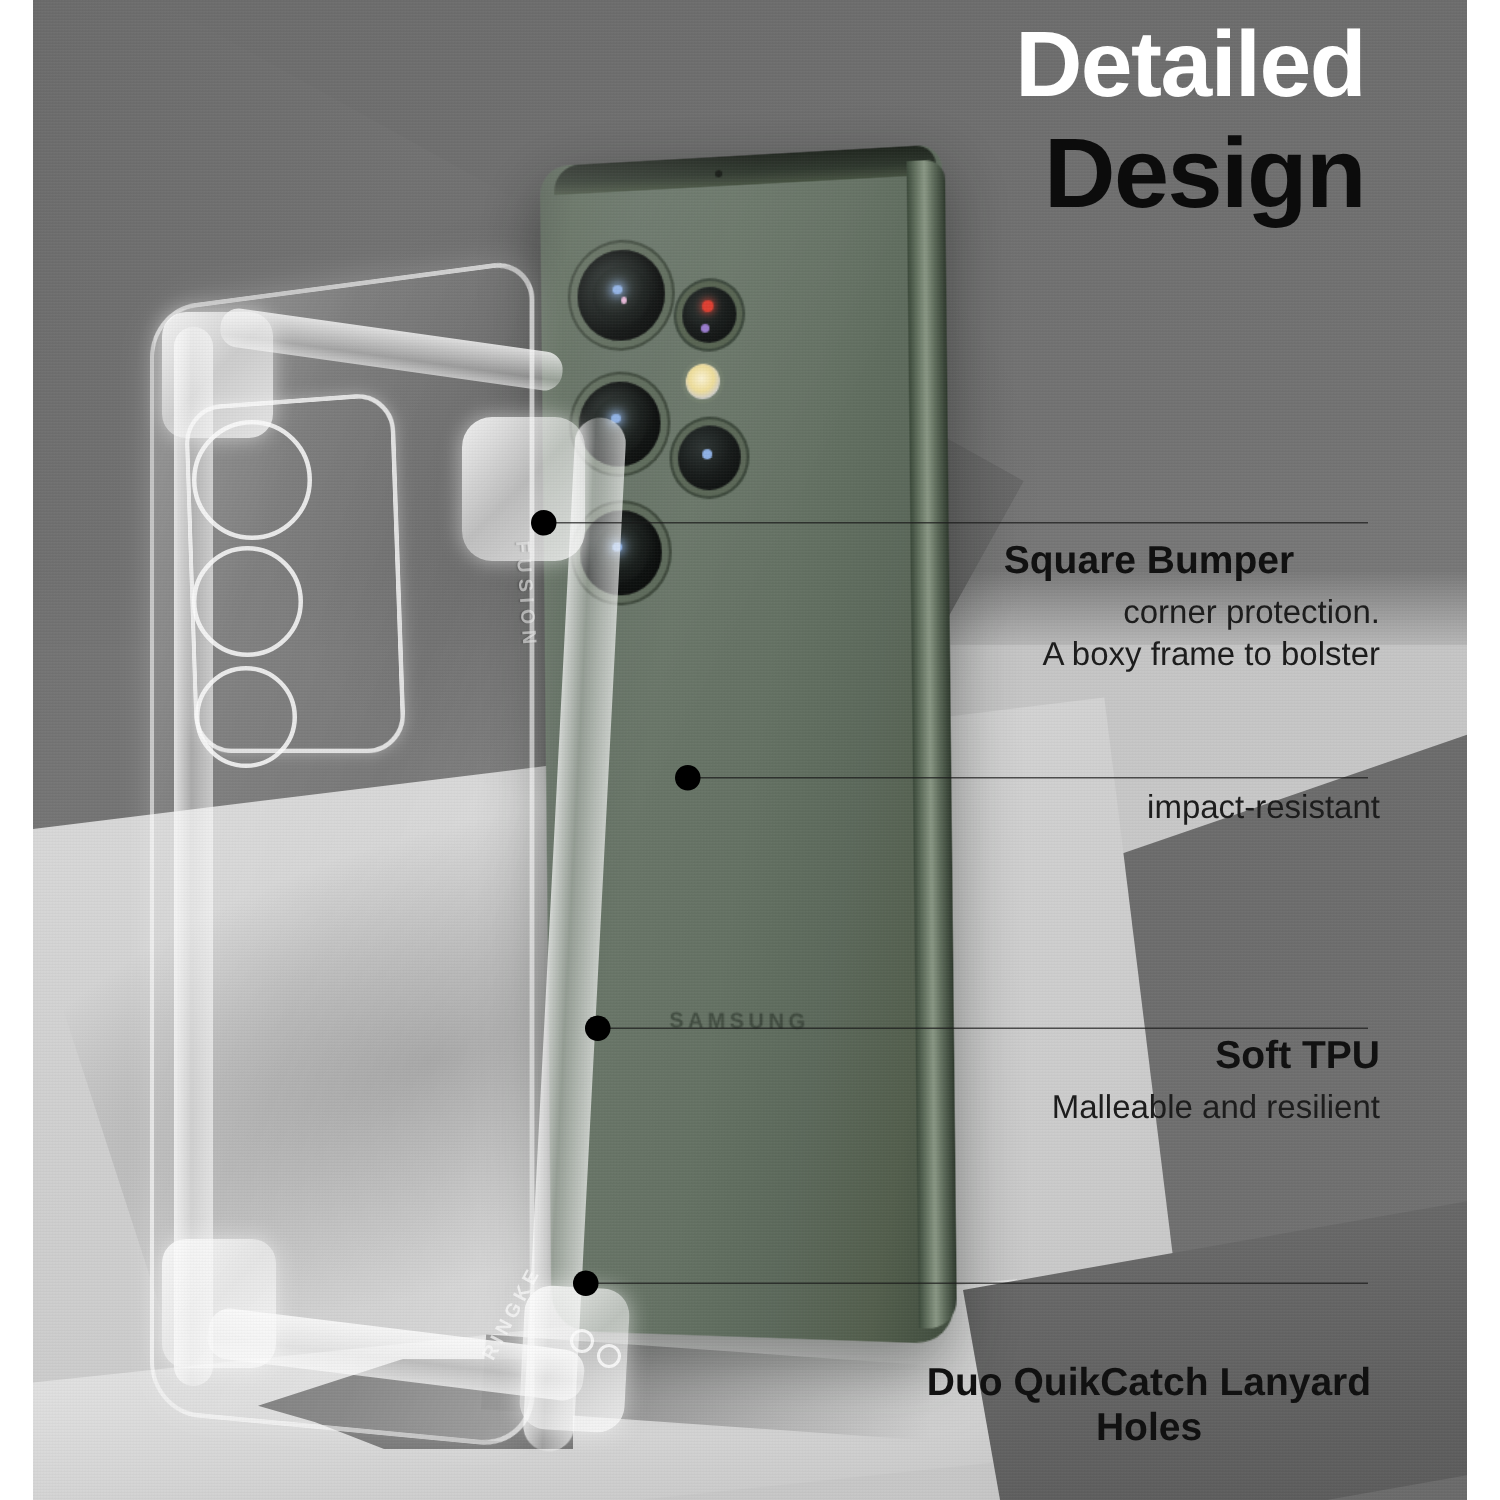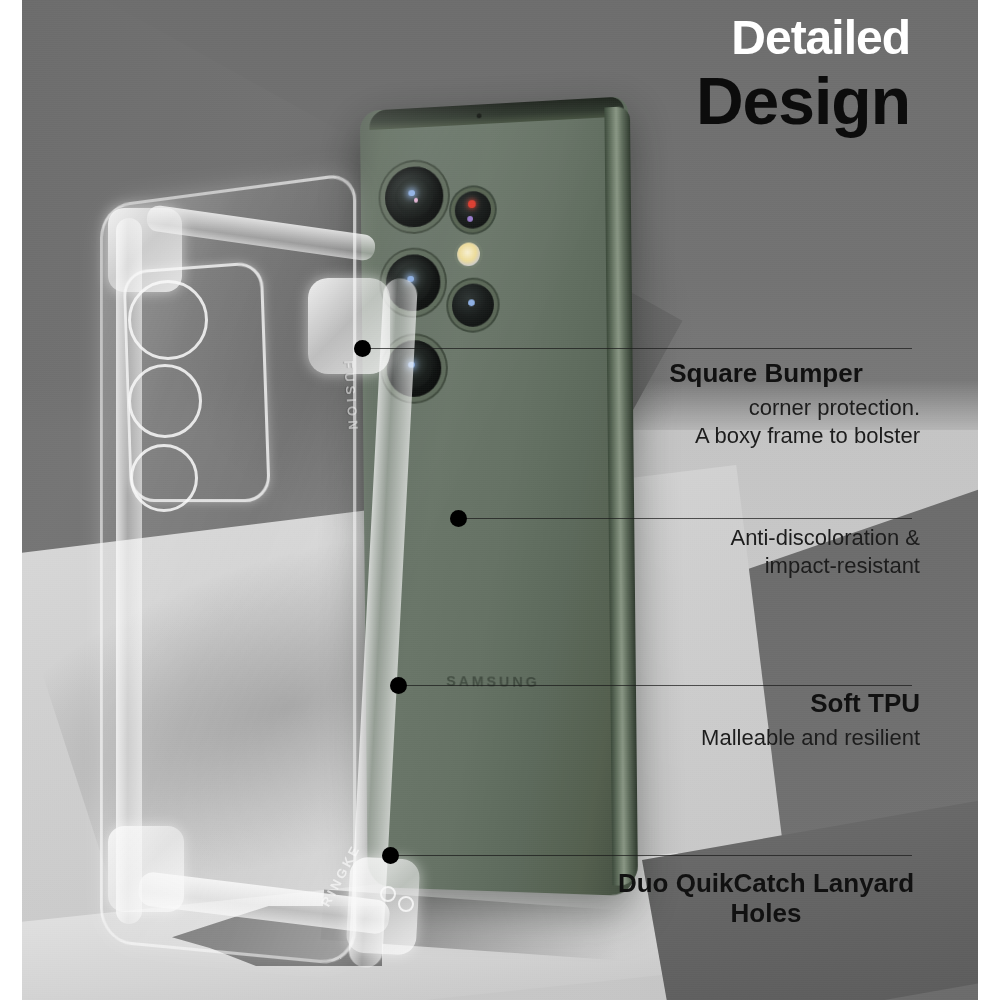--- a/index.html
+++ b/index.html
@@ -493,21 +493,21 @@
   }
 
   .title-block {
     position: absolute;
     right: 90px;
     top: 14px;
     text-align: right;
     line-height: .98;
   }
   .title-line-1 {
-    font-size: 48px;
+    font-size: 62px;
     font-weight: 700;
     color: #ffffff;
     letter-spacing: -1px;
     display: block;
   }
   .title-line-2 {
     font-size: 66px;
     font-weight: 700;
     color: #0c0c0c;
     letter-spacing: -1px;
@@ -534,21 +534,21 @@
     font-weight: 400;
     color: #1d1d1d;
     line-height: 1.28;
     margin: 0;
   }
   .feature-desc .l2 { display: block; }
 
   .f1 { top: 358px; }
   .f2 { top: 524px; }
   .f3 { top: 688px; }
-  .f4 { top: 868px; }
+  .f4 { top: 906px; }
 
   .grain {
     position: absolute;
     inset: 0;
     pointer-events: none;
     opacity: .05;
     background-image:
       repeating-linear-gradient(0deg, rgba(255,255,255,.6) 0px, rgba(0,0,0,.6) 1px, rgba(255,255,255,.0) 2px),
       repeating-linear-gradient(90deg, rgba(255,255,255,.5) 0px, rgba(0,0,0,.5) 1px, rgba(255,255,255,.0) 2px);
   }
@@ -650,21 +650,20 @@
   <div class="feature f1">
     <p class="feature-title center">Square Bumper</p>
     <p class="feature-desc">
       <span class="l2">corner protection.</span>
       <span class="l2">A boxy frame to bolster</span>
     </p>
   </div>
 
   <div class="feature f2">
     <p class="feature-desc">
-      <span class="l2">Anti-discoloration &amp;</span>
       <span class="l2">impact-resistant</span>
     </p>
   </div>
 
   <div class="feature f3">
     <p class="feature-title">Soft TPU</p>
     <p class="feature-desc">
       <span class="l2">Malleable and resilient</span>
     </p>
   </div>

